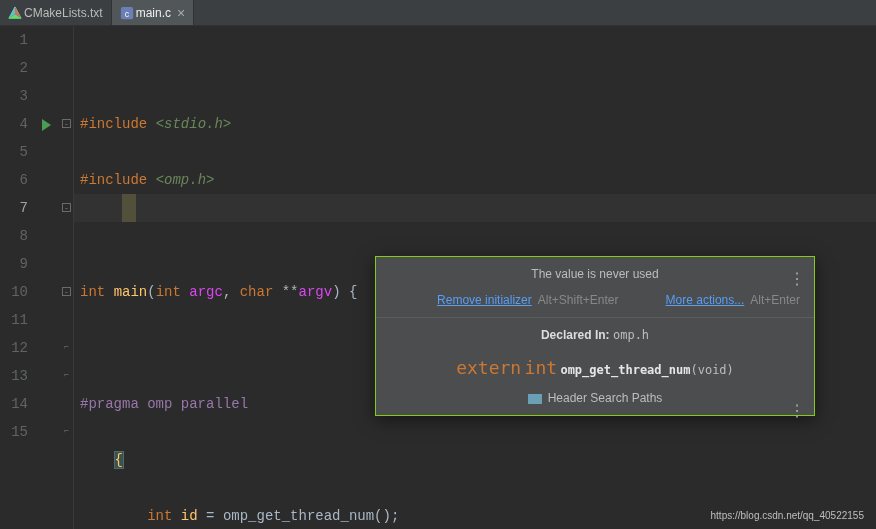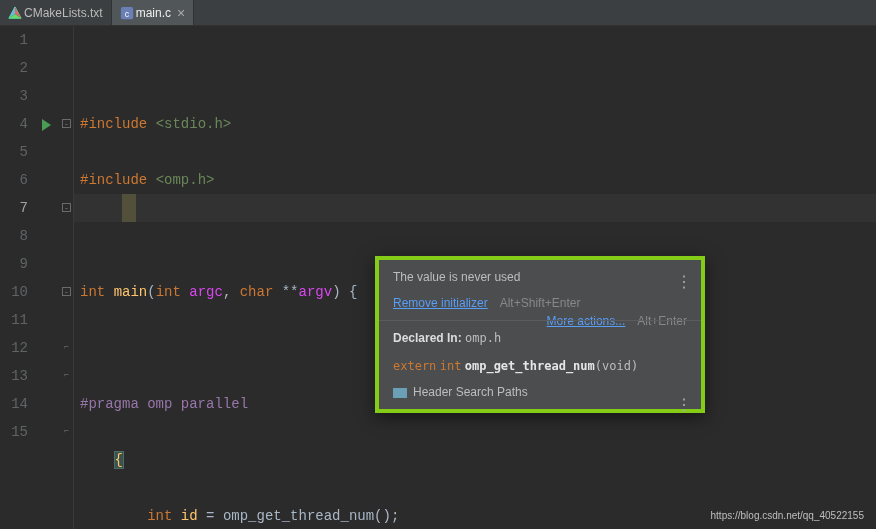--- a/index.html
+++ b/index.html
@@ -105,47 +105,48 @@
     left:48px;
     top:168px;
     width:14px;height:28px;
     background:#52503a;
   }
   .brace-hl {
     background:#3b514d;
     border:1px solid #4e6b66;
   }
   .kw   { color:#cc7832; }
-  .str  { color:#6a8759; }
+  .str  { color:#6a8759;font-style:italic; }
   .fn   { color:#ffc66d; }
   .pp   { color:#9876aa; }
   .ppkw { color:#cc7832; }
   .id   { color:#a9b7c6; }
   .dim  { color:#d946ef; }
   .tooltip {
     position:absolute;
     left:375px;
     top:256px;
-    width:330px;
+    width:440px;
     background:#4b4d4f;
-    border:4px solid #84cc16;
+    border:1px solid #84cc16;
     box-shadow:0 4px 16px rgba(0,0,0,0.5);
     font-family:"Segoe UI", Arial, sans-serif;
     font-size:12px;
     color:#bdbdbd;
     line-height:1.5;
+    text-align:center;
   }
   .tt-row {
     padding:8px 14px;
     position:relative;
   }
   .tt-sep { border-top:1px solid #5a5c5e; }
   .tt-link { color:#589df6; cursor:pointer;text-decoration:underline; }
-  .tt-sc   { color:#888; margin-left:12px; }
-  .tt-kw   { color:#cc7832; font-family:Consolas,monospace; font-size:12px;}
+  .tt-sc   { color:#888; margin-left:6px; }
+  .tt-kw   { color:#cc7832; font-family:Consolas,monospace; font-size:18px;}
   .tt-mono { font-family:Consolas,monospace; font-size:12px; color:#bdbdbd; }
   .tt-bold { color:#e6e6e6; font-weight:bold; font-family:Consolas,monospace;}
   .tt-header { color:#ddd; font-weight:bold; }
   .tt-dots {
     position:absolute;
     right:10px;
     top:10px;
     color:#aaa;
     font-size:16px;
     letter-spacing:-1px;

